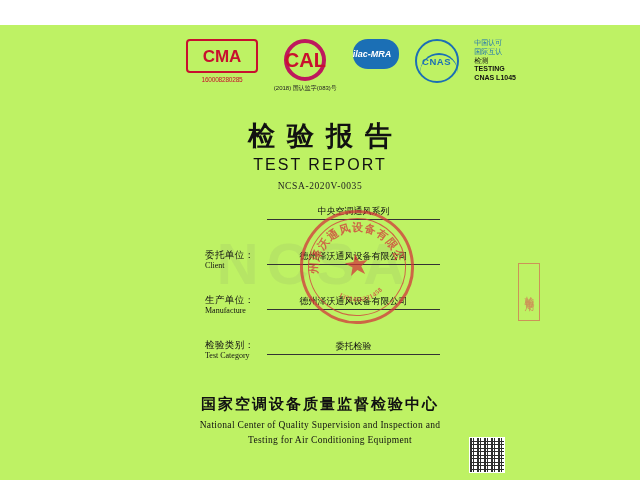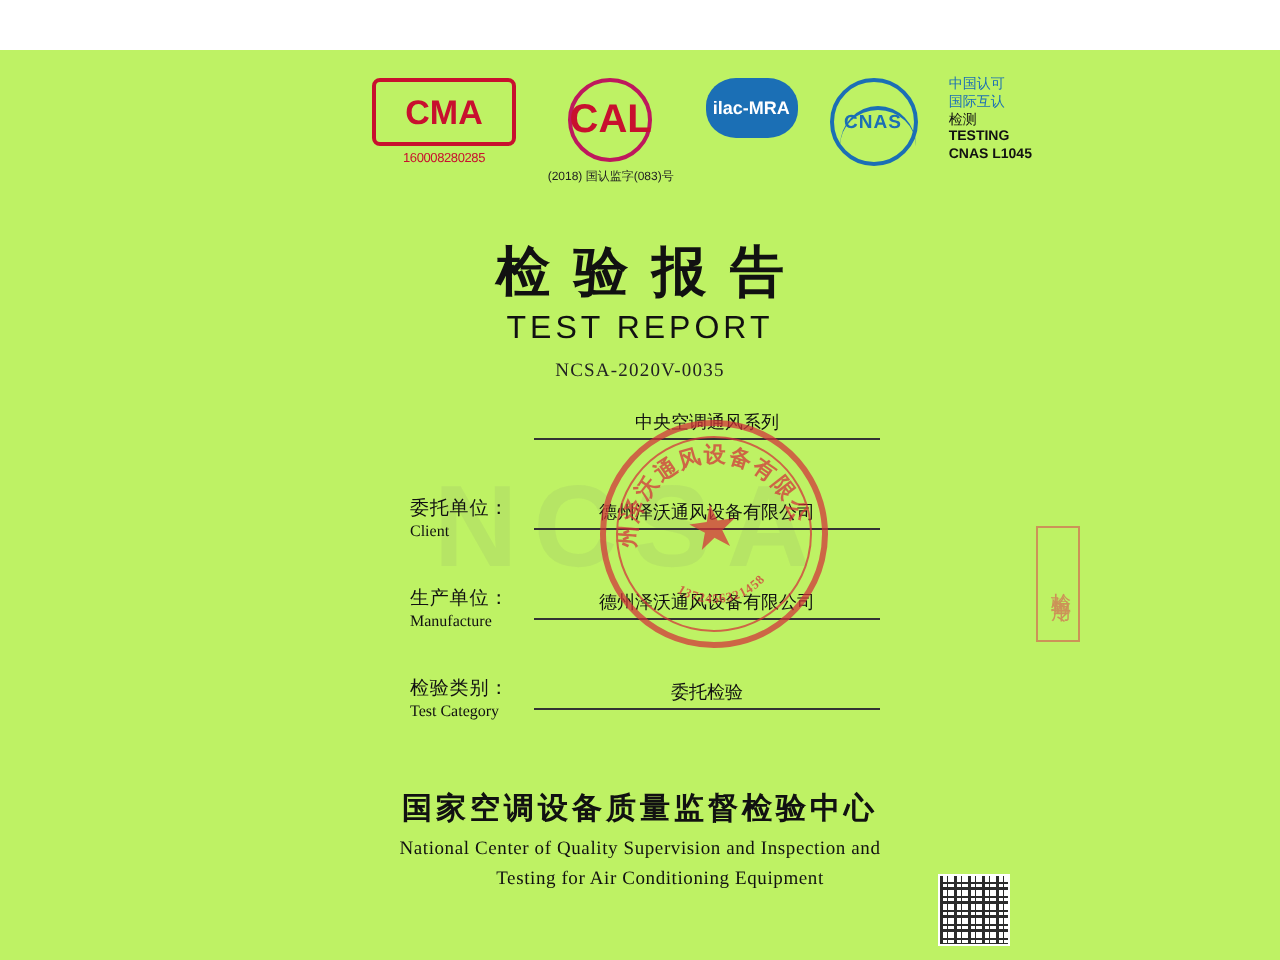--- a/index.html
+++ b/index.html
@@ -64,21 +64,21 @@
     font-size: 6.5px;
     margin-top: 3px;
     letter-spacing: -0.2px;
   }
 
   
   .circ {
     width: 42px;
     height: 42px;
     border-radius: 50%;
-    border: 2px solid #be185d;
+    border: 4px solid #be185d;
     position: relative;
     box-sizing: border-box;
     display: flex;
     align-items: center;
     justify-content: center;
     margin: 0 auto;
   }
   .circ-inner {
     color: #c8102e;
     font-family: "Liberation Sans", sans-serif;
@@ -98,22 +98,22 @@
     width: 46px;
     height: 30px;
     border-radius: 15px/14px;
     background: #1b6fb5;
     color: #fff;
     font-family: "Liberation Sans", sans-serif;
     font-size: 9px;
     font-weight: bold;
     display: flex;
     align-items: center;
-    justify-content: center;
     letter-spacing: 0px;
+    font-style: italic;
   }
 
   .cnas-ring {
     width: 44px;
     height: 44px;
     border-radius: 50%;
     border: 2.5px solid #1b6fb5;
     display: flex;
     align-items: center;
     justify-content: center;

